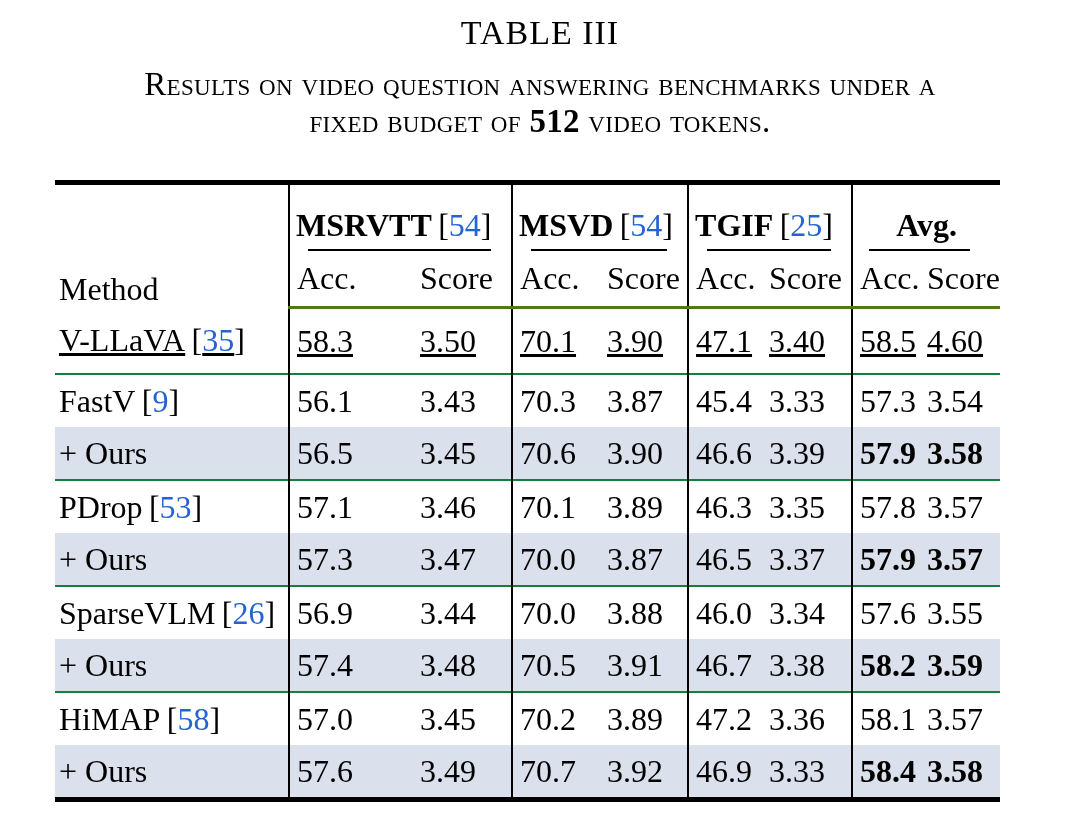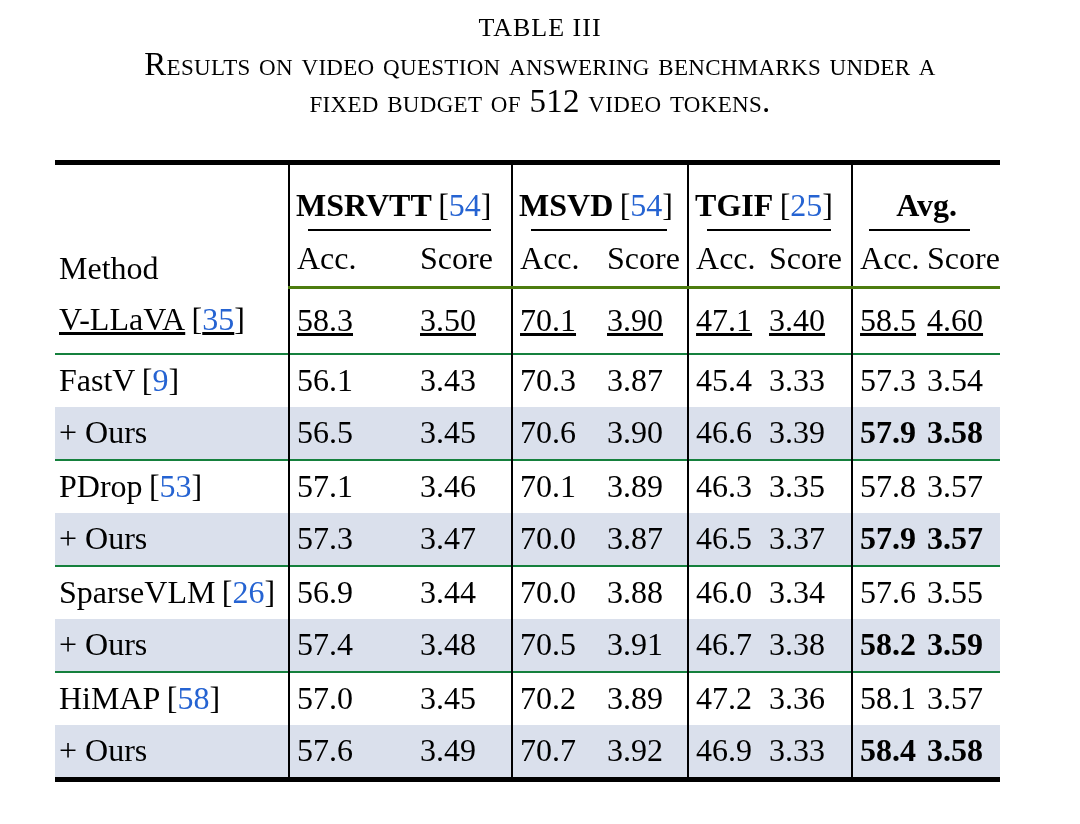--- a/index.html
+++ b/index.html
@@ -6,29 +6,29 @@
   body {
     width:1080px; height:824px;
     background:#ffffff;
     font-family:"Liberation Serif", serif;
     color:#000;
     overflow:hidden;
     --blue:#2563d2;
     --hl:#dae0ec;
   }
   .cap { text-align:center; margin-top:14px; }
-  .cap-label { font-size:26px; letter-spacing:1px; line-height:1.1;text-align:center; }
+  .cap-label { font-size:34px; letter-spacing:1px; line-height:1.1;text-align:center; }
   .cap-text {
     font-variant:small-caps;
     font-size:33px;
     line-height:1.12;
-    margin-top:3px;
+    margin-top:15px;
     letter-spacing:0.3px;
   }
-  .capnum { font-weight:normal; }
+  .capnum { font-weight:bold; }
 
   table.tbl {
     border-collapse:collapse;
     table-layout:fixed;
     width:945px;
     margin:40px 0 0 55px;
     border-top:5px solid #000;
     border-bottom:5px solid #000;
     font-size:32px;
   }

